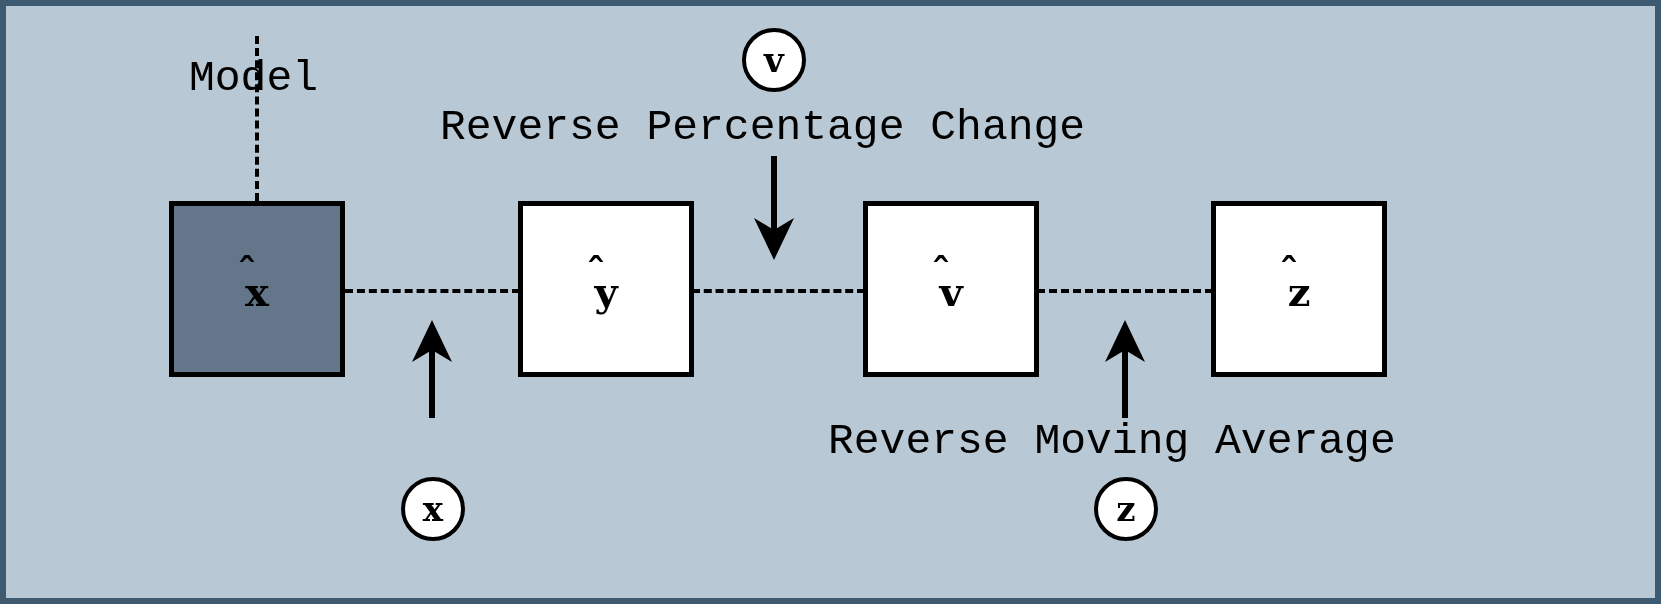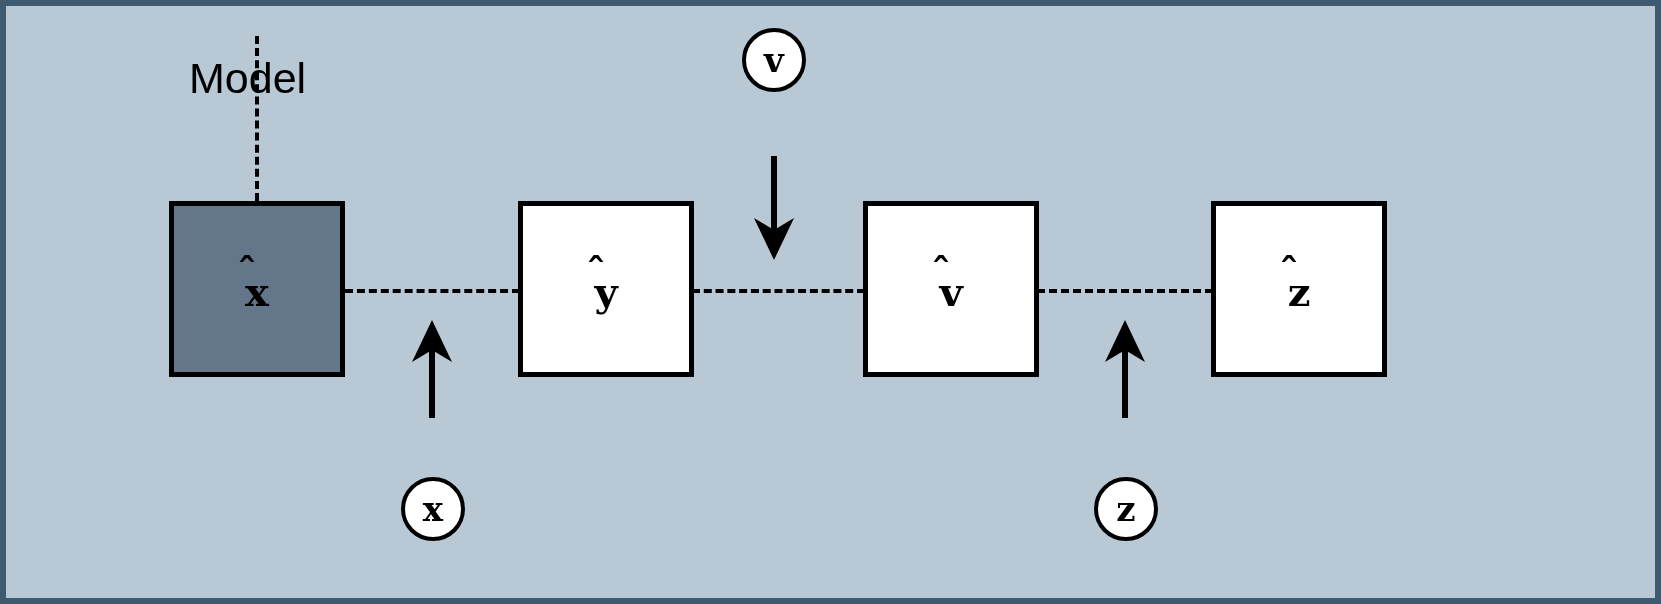--- a/index.html
+++ b/index.html
@@ -62,21 +62,21 @@
   .connector-vert {
     position: absolute;
     width: 0;
     border-left: 4px dashed #000000;
     z-index: 1;
   }
 
   
   .caption {
     position: absolute;
-    font-family: Liberation Sans, sans-serif;
+    font-family: Liberation Mono, monospace;
     font-size: 43px;
     color: #000000;
     white-space: nowrap;
     letter-spacing: 0px;
     z-index: 3;
   }
 
   
   .badge {
     position: absolute;
@@ -138,22 +138,24 @@
 
   <div class="node-box plain" style="left:1205px; top:195px; width:176px; height:176px;">
     <span class="node-label">
       <span class="hat">̂</span>
       <span>z</span>
     </span>
   </div>
 
   <div class="caption" style="left:183px; top:48px;">Model</div>
 
+  <div class="caption" style="left:434px; top:97px;">Reverse Percentage Change</div>
 
 
+  <div class="caption" style="left:822px; top:411px;">Reverse Moving Average</div>
 
   <svg class="arrow-svg" style="left:740px; top:150px;" width="60" height="110" viewBox="0 0 60 110">
     <path d="M28 0 L28 78" stroke="#000" stroke-width="6" fill="none"></path>
     <path d="M28 104 L8 62 L28 74 L48 62 Z" fill="#000"></path>
   </svg>
 
   <svg class="arrow-svg" style="left:398px; top:312px;" width="60" height="100" viewBox="0 0 60 100">
     <path d="M28 100 L28 24" stroke="#000" stroke-width="6" fill="none"></path>
     <path d="M28 2 L48 44 L28 32 L8 44 Z" fill="#000"></path>
   </svg>

